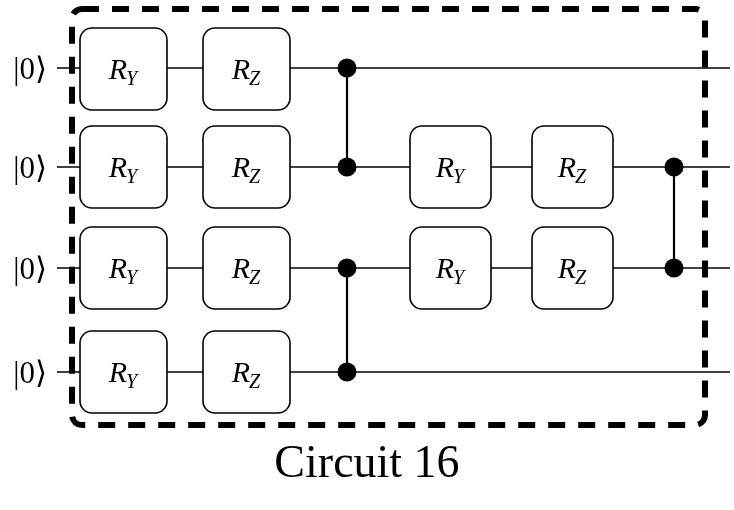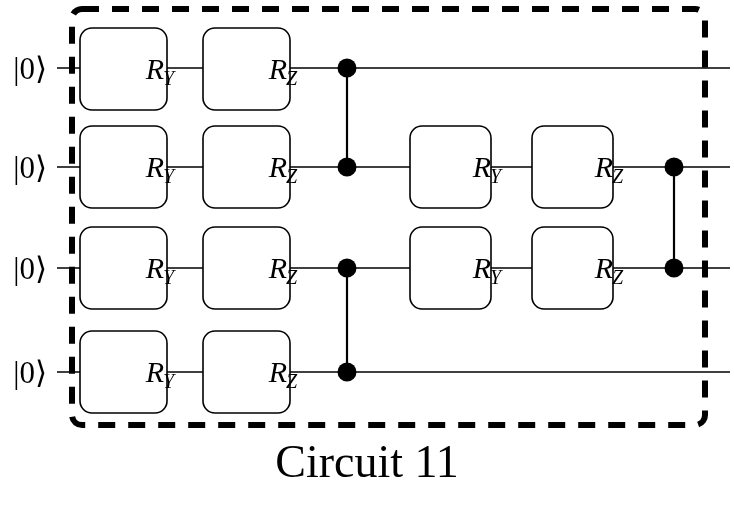--- a/index.html
+++ b/index.html
@@ -40,21 +40,20 @@
   .gate-label {
     position: absolute;
     transform: translate(-50%, -50%);
     font-family: "Liberation Serif", "DejaVu Serif", serif;
     font-style: italic;
     font-size: 30px;
     line-height: 1;
     color: #000000;
     white-space: nowrap;
     user-select: none;
-    margin-left: 37px;
   }
   .gate-label .sub {
     font-size: 20px;
     vertical-align: baseline;
     position: relative;
     top: 6px;
     left: -1px;
     font-style: italic;
   }
   #caption {
@@ -132,15 +131,15 @@
       <div class="gate-label" style="left: 450.5px; top: 167px;"><span>R</span><span class="sub">Y</span></div>
       <div class="gate-label" style="left: 572.5px; top: 167px;"><span>R</span><span class="sub">Z</span></div>
       <div class="gate-label" style="left: 123.5px; top: 268px;"><span>R</span><span class="sub">Y</span></div>
       <div class="gate-label" style="left: 246.5px; top: 268px;"><span>R</span><span class="sub">Z</span></div>
       <div class="gate-label" style="left: 450.5px; top: 268px;"><span>R</span><span class="sub">Y</span></div>
       <div class="gate-label" style="left: 572.5px; top: 268px;"><span>R</span><span class="sub">Z</span></div>
       <div class="gate-label" style="left: 123.5px; top: 372px;"><span>R</span><span class="sub">Y</span></div>
       <div class="gate-label" style="left: 246.5px; top: 372px;"><span>R</span><span class="sub">Z</span></div>
     </div>
 
-  <div id="caption">Circuit 11</div>
+  <div id="caption">Circuit 16</div>
 
 </div>
 
 </body></html>

